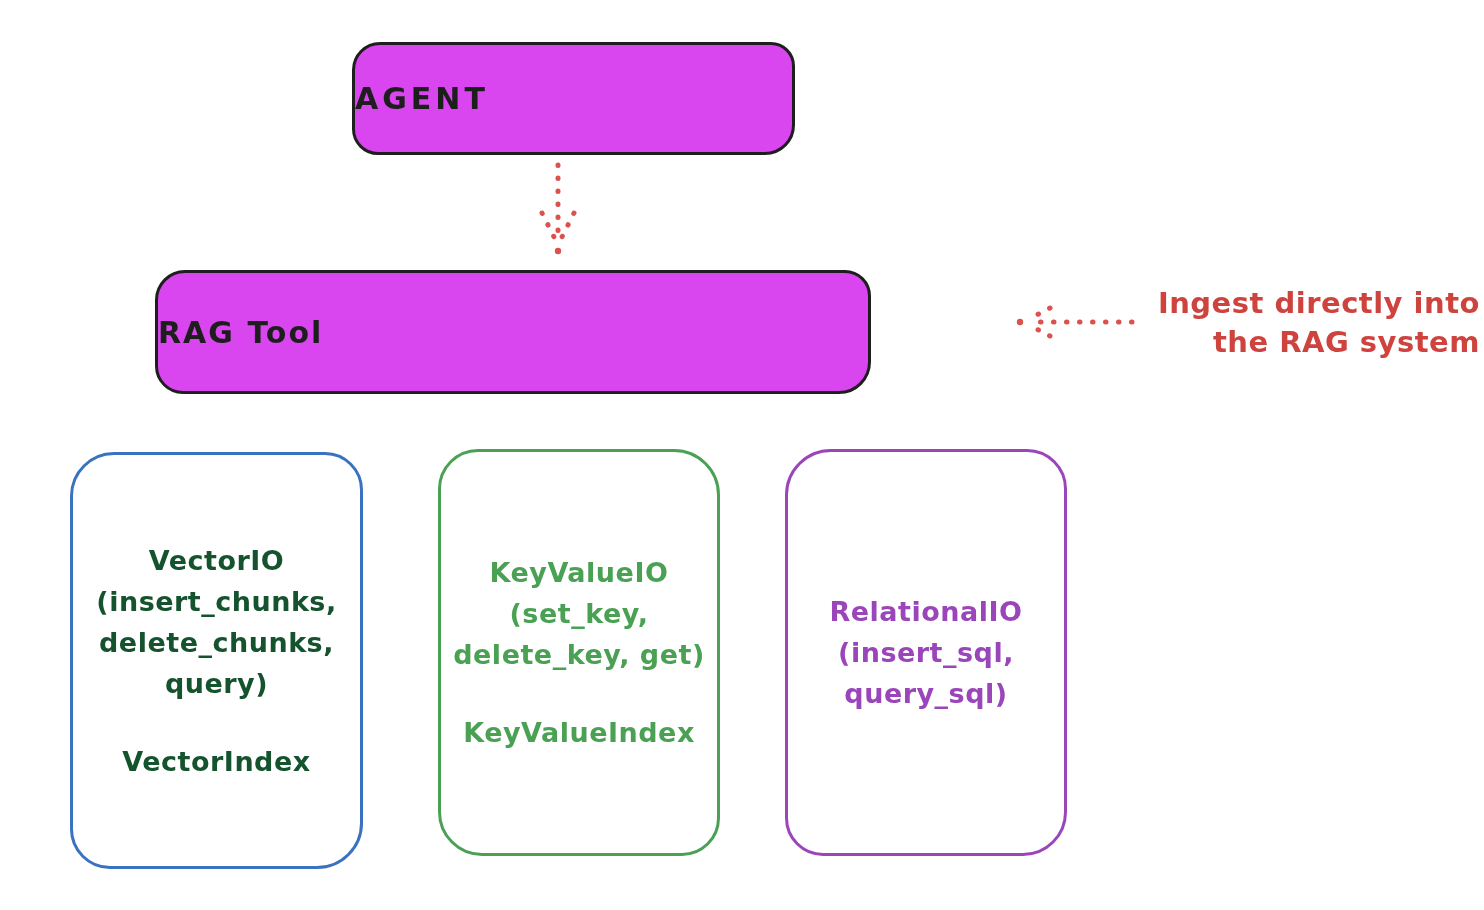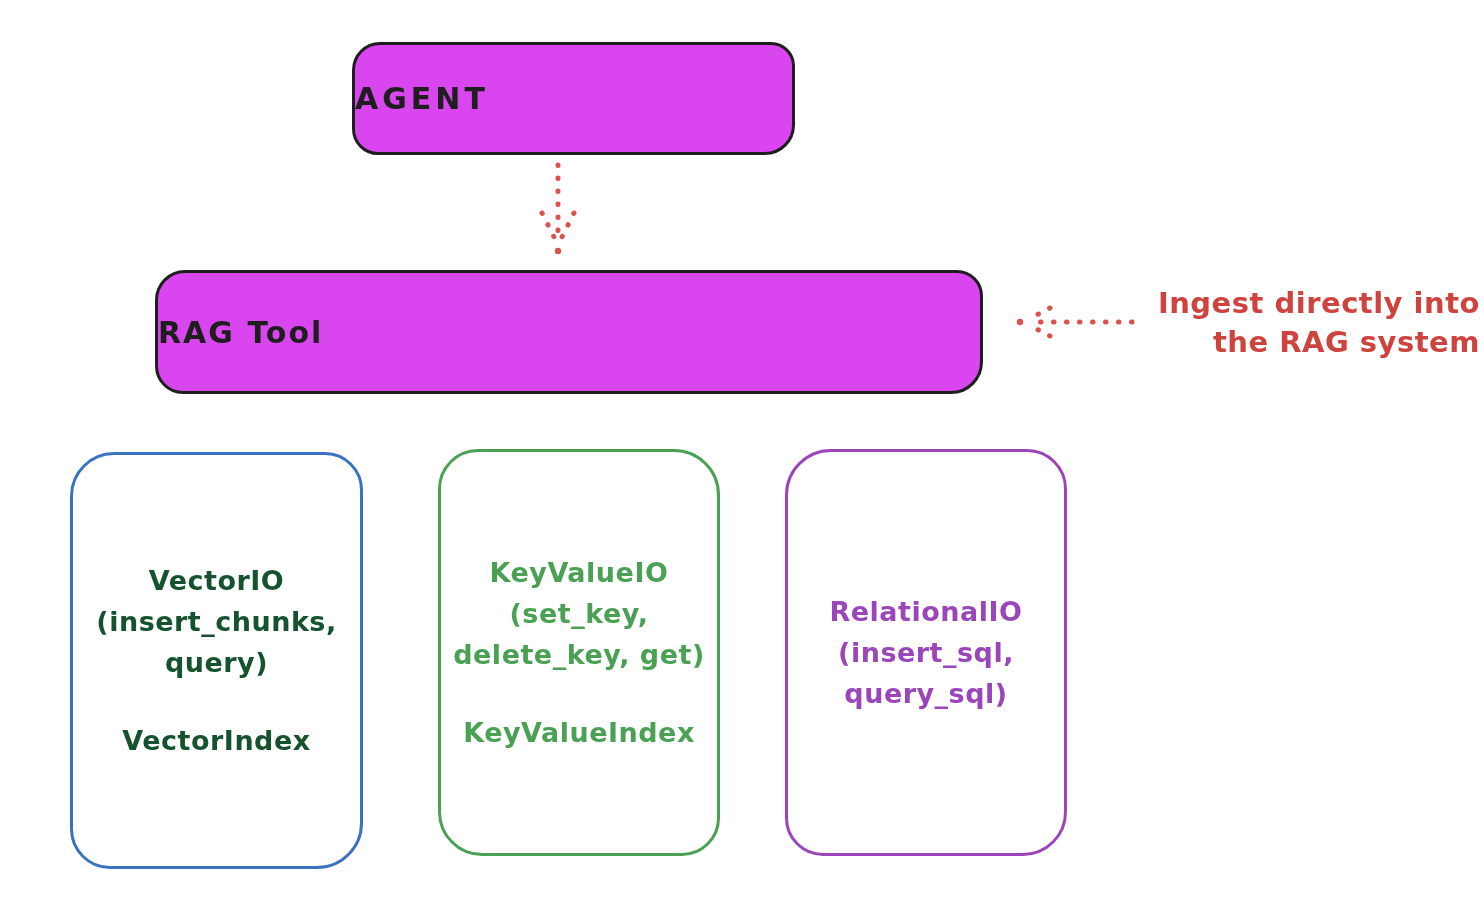--- a/index.html
+++ b/index.html
@@ -26,21 +26,21 @@
     box-sizing: border-box;
     color: #1e1e1e;
   }
   .node-agent {
     left: 352px; top: 42px;
     width: 443px; height: 113px;
     border-radius: 28px 24px 30px 26px;
   }
   .node-rag {
     left: 155px; top: 270px;
-    width: 828px; height: 124px;
+    width: 716px; height: 124px;
     border-radius: 30px 26px 32px 28px;
   }
   .node-label {
     font-size: 30px;
     font-weight: 700;
     letter-spacing: 4px;
   }
   .node-rag .node-label {
     letter-spacing: 2px;
   }
@@ -149,20 +149,21 @@
 
   <div class="annotation" style="color: rgb(206, 67, 61);">
     <div>Ingest directly into</div>
     <div>the RAG system</div>
   </div>
 
   <div class="iobox iobox-vector" style="border-color: rgb(58, 114, 192); color: #14532d;">
     <div>
       <div class="line">VectorIO</div>
       <div class="line">(insert_chunks,</div>
+      <div class="line">delete_chunks,</div>
       <div class="line">query)</div>
     </div>
     <div class="index-label">VectorIndex</div>
   </div>
 
   <div class="iobox iobox-keyvalue" style="border-color: rgb(74, 161, 84); color: rgb(74, 161, 84);">
     <div>
       <div class="line">KeyValueIO</div>
       <div class="line">(set_key,</div>
       <div class="line">delete_key, get)</div>

